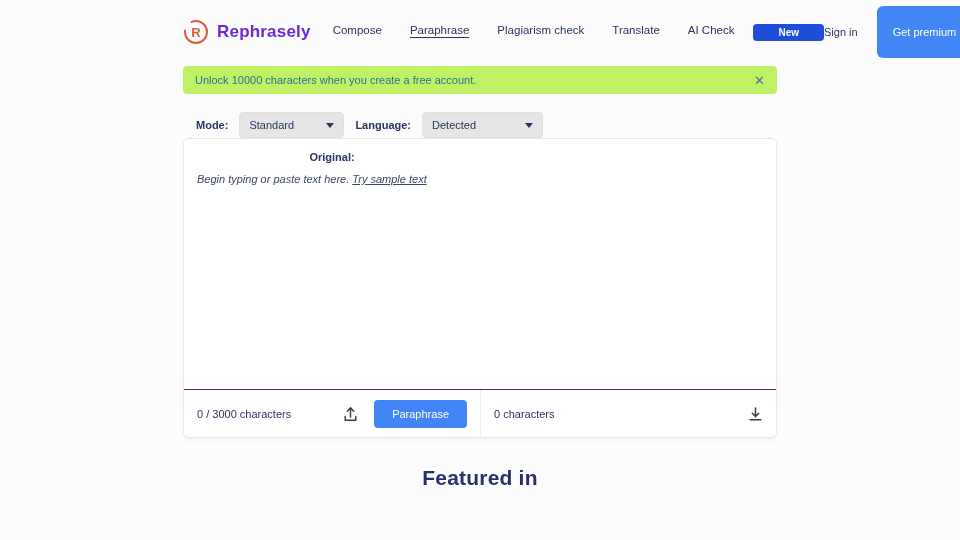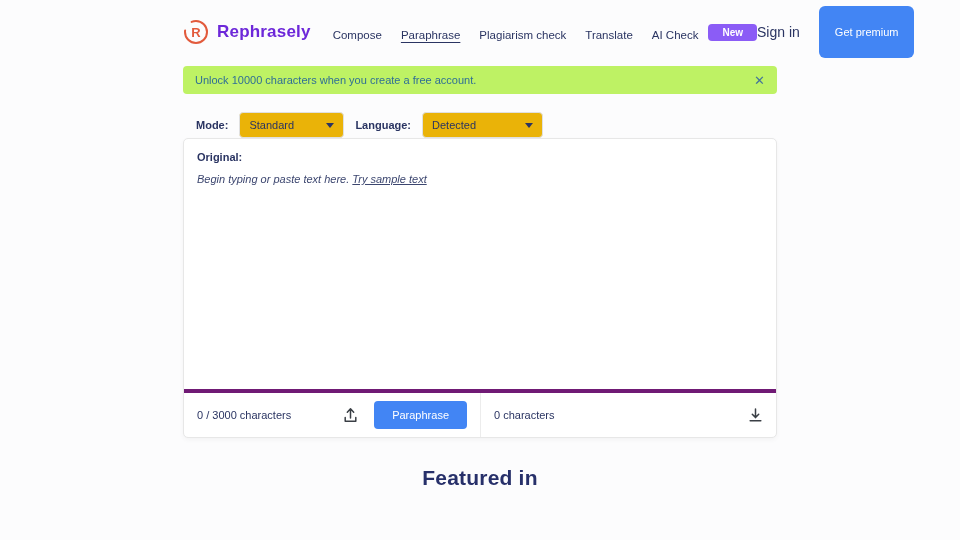--- a/index.html
+++ b/index.html
@@ -9,73 +9,73 @@
     background: #fcfcfd;
     color: #2a3462;
   }
   .container { width: 594px; margin: 0 auto; }
 
   
   .header { height: 64px; display: flex; align-items: center; }
   .logo { display: flex; align-items: center; gap: 8px; cursor: pointer; }
   .logo-badge { width: 26px; height: 26px; display: block; }
   .logo-text { font-size: 17px; font-weight: bold; color: #6d28d9; letter-spacing: .2px; }
-  .nav { display: flex; align-items: flex-end; gap: 19px; margin-left: 22px; }
+  .nav { display: flex; align-items: flex-start; gap: 28px; margin-left: 22px; }
   .nav-item { font-size: 11.5px; color: #2a3462; cursor: pointer; text-decoration: none; white-space: nowrap; }
   .nav-item.active { text-decoration: underline; text-underline-offset: 3px; }
   .new-badge {
-    background: #8b5cf6; color: #fff; font-size: 10px; font-weight: bold;
-    padding: 3px 14px; border-radius: 4px; margin-left: -9px; cursor: pointer;
+    background: #1d4ed8; color: #fff; font-size: 10px; font-weight: bold;
+    padding: 3px 25px; border-radius: 4px; margin-left: -9px; cursor: pointer;
   }
-  .signin { margin-left: auto; font-size: 14px; cursor: pointer; }
+  .signin { margin-left: auto; font-size: 11px; cursor: pointer; }
   .premium-btn {
     margin-left: 19px; background: #4285f4; color: #fff; border: none;
     font-family: inherit; font-size: 11px; padding: 20px 16px; border-radius: 6px;
     cursor: pointer; white-space: nowrap;
   }
 
   
   .banner {
     background: #bef264; border-radius: 4px; height: 28px; margin-top: 2px;
     display: flex; align-items: center; padding: 0 12px;
   }
   .banner-text { font-size: 11px; color: #2f6e96; }
   .banner-close { margin-left: auto; color: #44749a; font-size: 13px; line-height: 1; cursor: pointer; }
 
   
   .toolbar { display: flex; align-items: center; margin-top: 18px; padding-left: 13px; }
   .toolbar-label { font-size: 11px; font-weight: bold; color: #2a3462; }
   .select {
     display: flex; align-items: center; justify-content: space-between;
-    border: 1px solid #e0e0e0; border-radius: 4px; background: #eab308;
+    border: 1px solid #e0e0e0; border-radius: 4px; background: #e5e5e5;
     height: 26px; padding: 0 9px; margin-left: 11px; cursor: pointer;
   }
   .select-mode { width: 105px; }
   .select-lang { width: 121px; margin-right: 0; }
   .lang-label { margin-left: 11px; }
   .select-value { font-size: 11px; color: #2a3462; }
   .caret { width: 8px; height: 5px; display: block; }
 
   
   .editor-card {
     background: #fff; border: 1px solid #e7e7e7; border-radius: 5px;
     box-shadow: 0 2px 5px rgba(0,0,0,.04);
     display: flex; flex-direction: column; height: 300px;
   }
   .panels { display: flex; flex: 1; }
   .panel { width: 50%; padding: 12px 13px; }
   .panel-right { border-left: 1px solid #ececec; }
-  .panel-label { font-size: 11px; font-weight: bold; color: #2a3462; }
+  .panel-label { font-size: 11px; font-weight: bold; color: #2a3462; text-align: center; }
   .placeholder { margin-top: 10px; font-size: 11px; font-style: italic; color: #3c466f; }
   .sample-link { text-decoration: underline; cursor: pointer; color: #3c466f; }
   .skeleton { background: #ededed; height: 9px; border-radius: 4px; margin-top: 10px; }
   .skeleton-1 { width: 270px; margin-top: 13px; }
   .skeleton-2 { width: 162px; background: #e9e9e9; }
 
-  .card-footer { display: flex; border-top: 4px solid #701a75; height: 48px; }
+  .card-footer { display: flex; border-top: 1px solid #701a75; height: 48px; }
   .footer-half { width: 50%; display: flex; align-items: center; padding: 0 13px; }
   .footer-half-right { border-left: 1px solid #ececec; }
   .char-count { font-size: 11px; color: #2a3462; }
   .icon-btn { background: none; border: none; padding: 0; cursor: pointer; display: flex; align-items: center; }
   .upload-btn { margin-left: auto; margin-right: 16px; }
   .download-btn { margin-left: auto; }
   .paraphrase-btn {
     background: #4285f4; color: #fff; border: none; font-family: inherit;
     font-size: 11px; padding: 0 18px; height: 28px; border-radius: 4px; cursor: pointer;
   }

